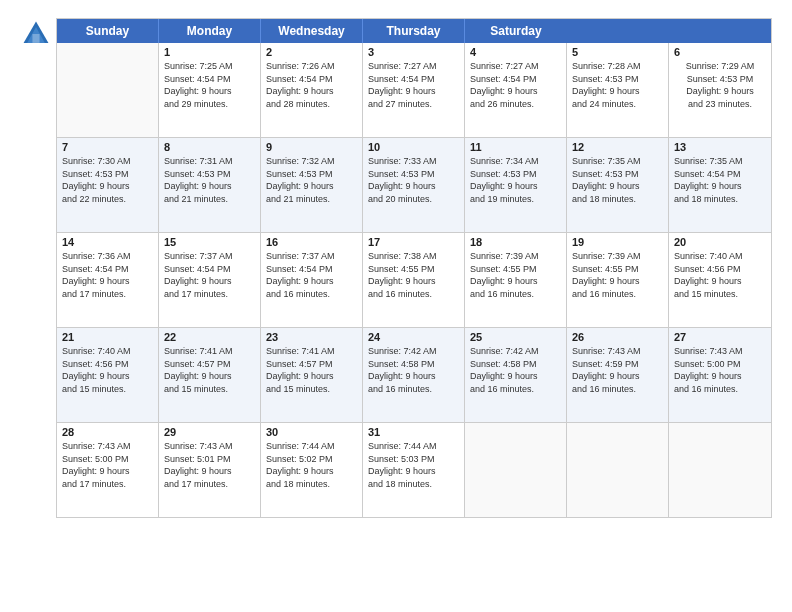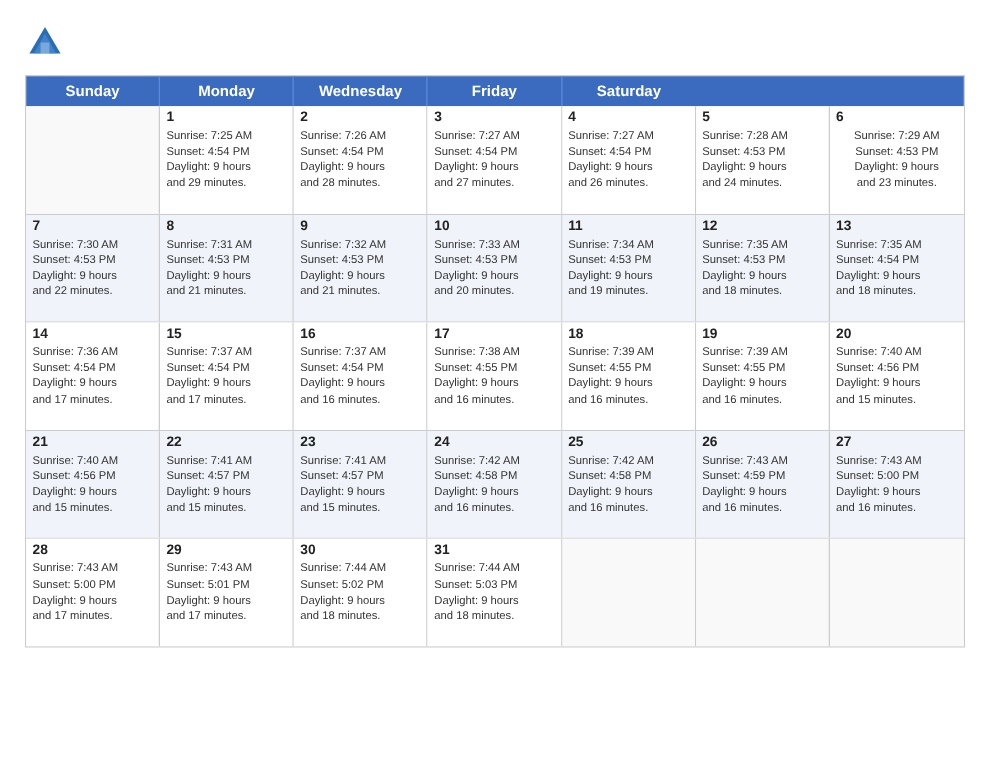--- a/index.html
+++ b/index.html
@@ -8,21 +8,20 @@
       background: #fff;
       width: 792px;
       height: 612px;
       overflow: hidden;
     }
     .page {
       width: 792px;
       height: 528px;
       padding: 18px 20px 10px 20px;
       display: flex;
-      flex-direction: column;
     }
     .header {
       display: flex;
       justify-content: space-between;
       align-items: flex-start;
       margin-bottom: 10px;
     }
     .logo {
       display: flex;
       align-items: center;
@@ -137,21 +136,21 @@
       <h1></h1>
       <h2></h2>
     </div>
   </div>
 
   <div class="calendar">
     <div class="cal-header">
     <div class="cal-header-cell">Sunday</div>
         <div class="cal-header-cell">Monday</div>
         <div class="cal-header-cell">Wednesday</div>
-        <div class="cal-header-cell">Friday</div>
+        <div class="cal-header-cell">Thursday</div>
         <div class="cal-header-cell">Saturday</div>
       </div>
     <div class="cal-body">
     <div class="cal-row">
           <div class="cal-cell empty"></div>
           <div class="cal-cell">
             <div class="day-num">1</div>
             <div class="day-info" style="white-space: pre-line;">Sunrise: 7:25 AM
 Sunset: 4:54 PM
 Daylight: 9 hours

